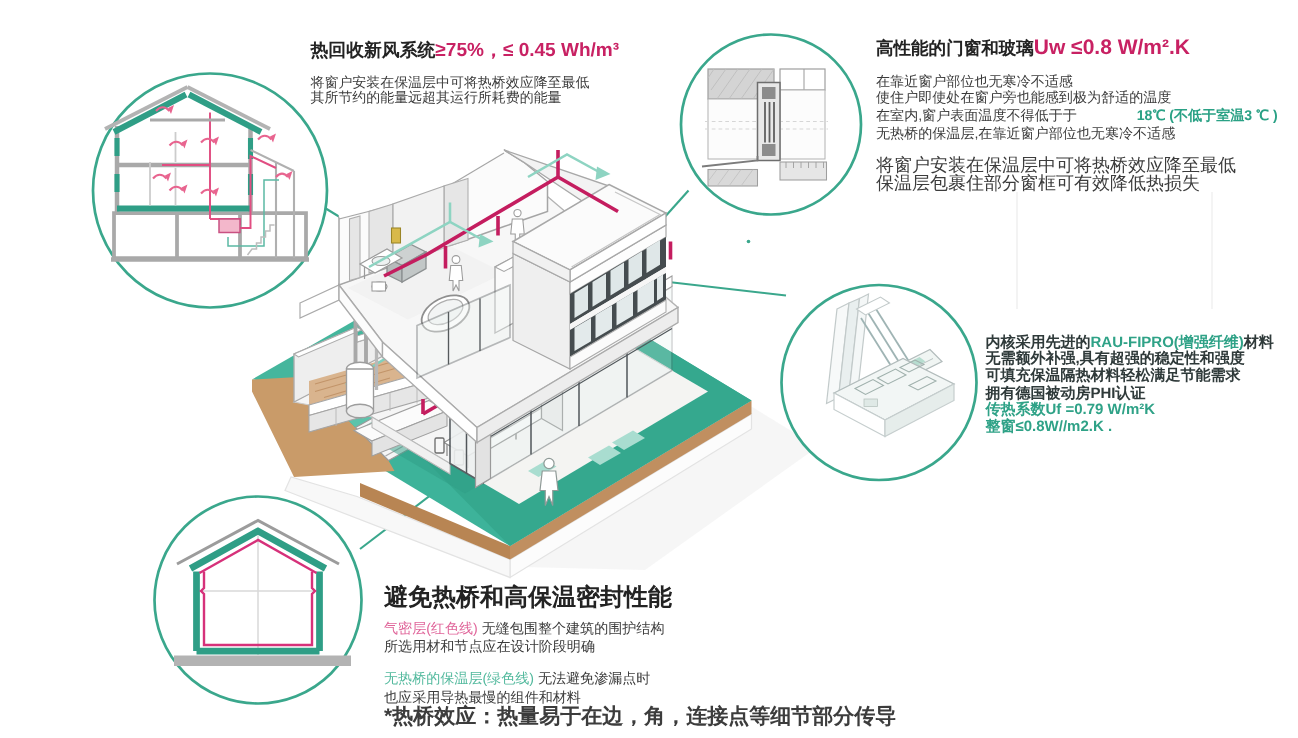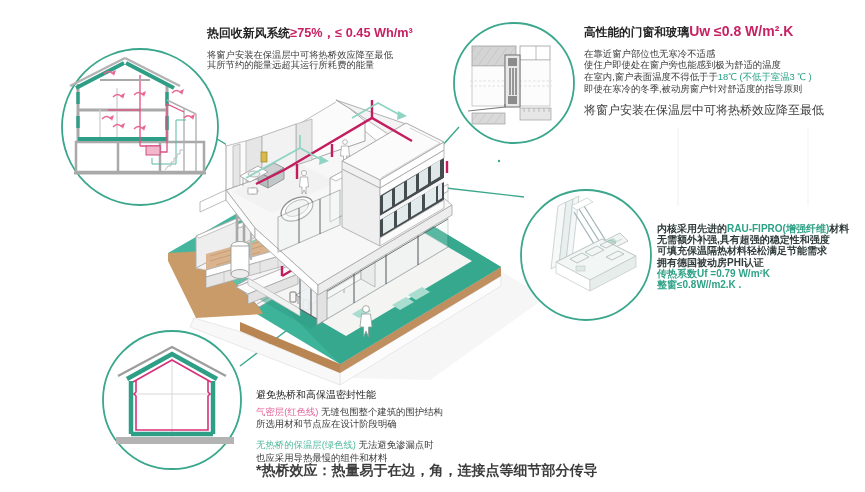--- a/index.html
+++ b/index.html
@@ -12,27 +12,27 @@
   .vent{left:207px;top:25px;}
   .vent .title{font-size:11.9px;font-weight:bold;color:#232323;letter-spacing:0px;}
   .vent .title .accent{font-size:12.7px;color:#c82163;}
   .vent .body{margin-top:7.5px;font-size:9.3px;line-height:10.8px;color:#3c3c3c;}
   
   .win{left:584px;top:23px;}
   .win .title{font-size:11.7px;font-weight:bold;color:#232323;}
   .win .title .accent{font-size:14px;color:#c82163;}
   .win .p1{margin-top:7.5px;font-size:9.4px;line-height:11.9px;color:#3c3c3c;}
   .win .p2{margin-top:8.5px;font-size:12px;line-height:12.2px;color:#3c3c3c;}
-  .hl-green{color:#2aa185;font-weight:normal;}
+  .hl-green{color:#2aa185;font-weight:bold;margin-left:40px;}
   
   .prof{left:657px;top:223px;font-size:10px;line-height:11.2px;font-weight:bold;color:#2f3a3a;}
   .prof .green{color:#2fa287;}
   
   .thermal{left:256px;top:388px;}
-  .thermal .title{font-size:10px;font-weight:normal;color:#232323;}
+  .thermal .title{font-size:16px;font-weight:bold;color:#232323;}
   .thermal .body{margin-top:4px;font-size:9.4px;line-height:12.2px;color:#3c3c3c;}
   .thermal .pink{color:#e0659a;}
   .thermal .green{color:#52b99d;}
   .thermal .foot{font-size:14px;font-weight:bold;color:#3c3c3c;margin-top:0px;}
   .gap{height:9px;}
 </style>
 </head>
 <body>
 
 <div class="stage">
@@ -532,24 +532,25 @@
     <div>其所节约的能量远超其运行所耗费的能量</div>
   </div>
 </div>
 
 <div class="txt win">
   <div class="title"><span>高性能的门窗和玻璃</span><span class="accent">Uw ≤0.8 W/m².K</span></div>
   <div class="p1">
     <div>在靠近窗户部位也无寒冷不适感</div>
     <div>使住户即使处在窗户旁也能感到极为舒适的温度</div>
     <div><span>在室内,窗户表面温度不得低于于</span><span class="hl-green">18℃ (不低于室温3 ℃ )</span></div>
-    <div>即使在寒冷的冬季,被动房窗户针对舒适度的指导原则</div>
+    <div>无热桥的保温层,在靠近窗户部位也无寒冷不适感</div>
   </div>
   <div class="p2">
     <div>将窗户安装在保温层中可将热桥效应降至最低</div>
+    <div>保温层包裹住部分窗框可有效降低热损失</div>
   </div>
 </div>
 
 <div class="txt prof">
   <div><span>内核采用先进的</span><span class="green">RAU-FIPRO(增强纤维)</span><span>材料</span></div>
   <div>无需额外补强,具有超强的稳定性和强度</div>
   <div>可填充保温隔热材料轻松满足节能需求</div>
   <div>拥有德国被动房PHI认证</div>
   <div class="green">传热系数Uf =0.79 W/m²K</div>
   <div class="green">整窗≤0.8W//m2.K .</div>

